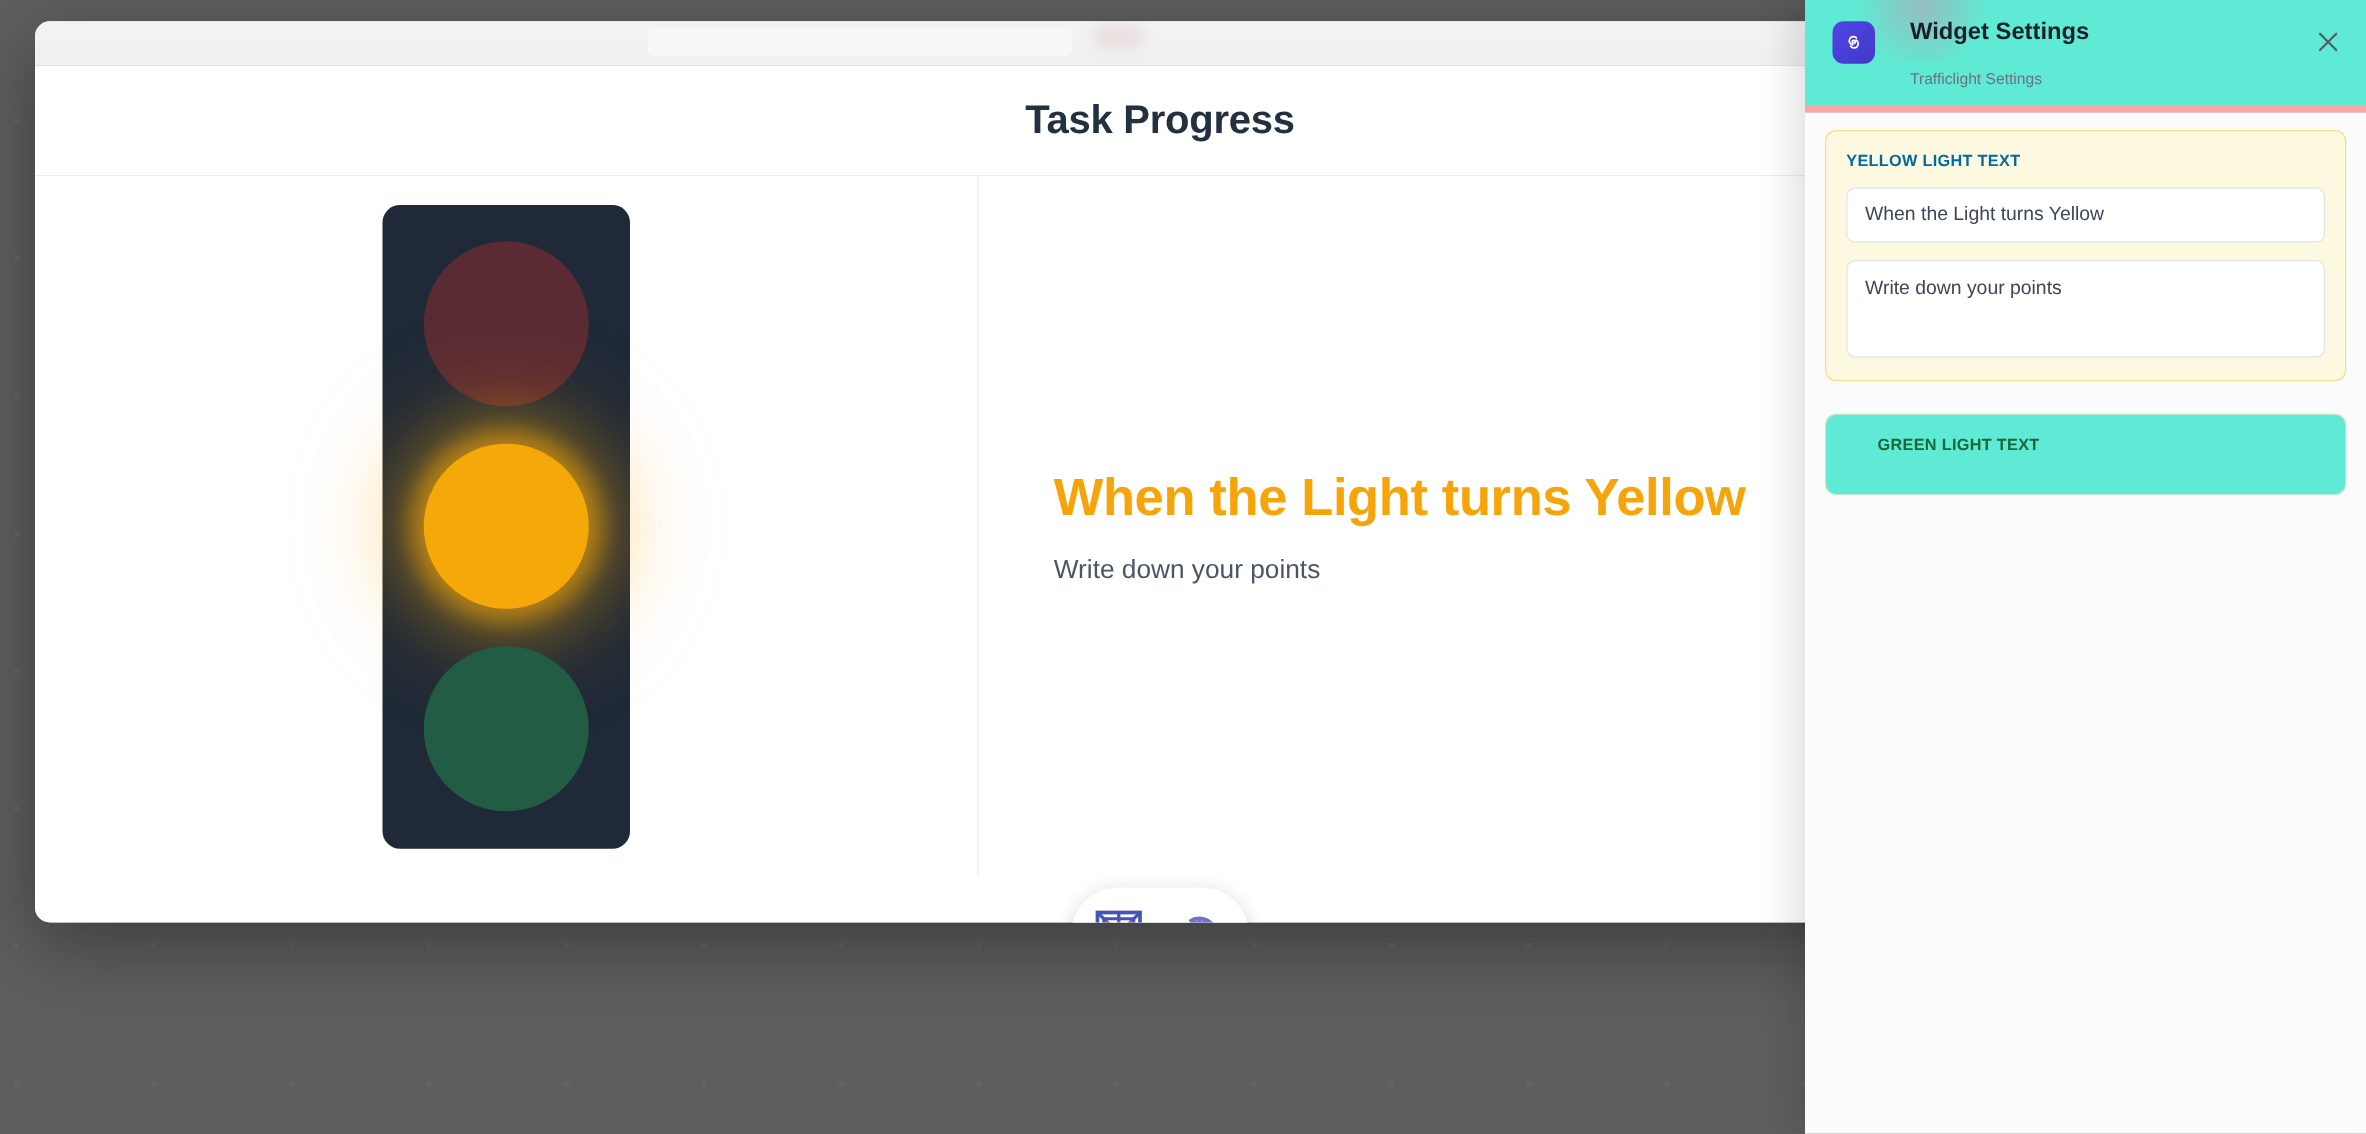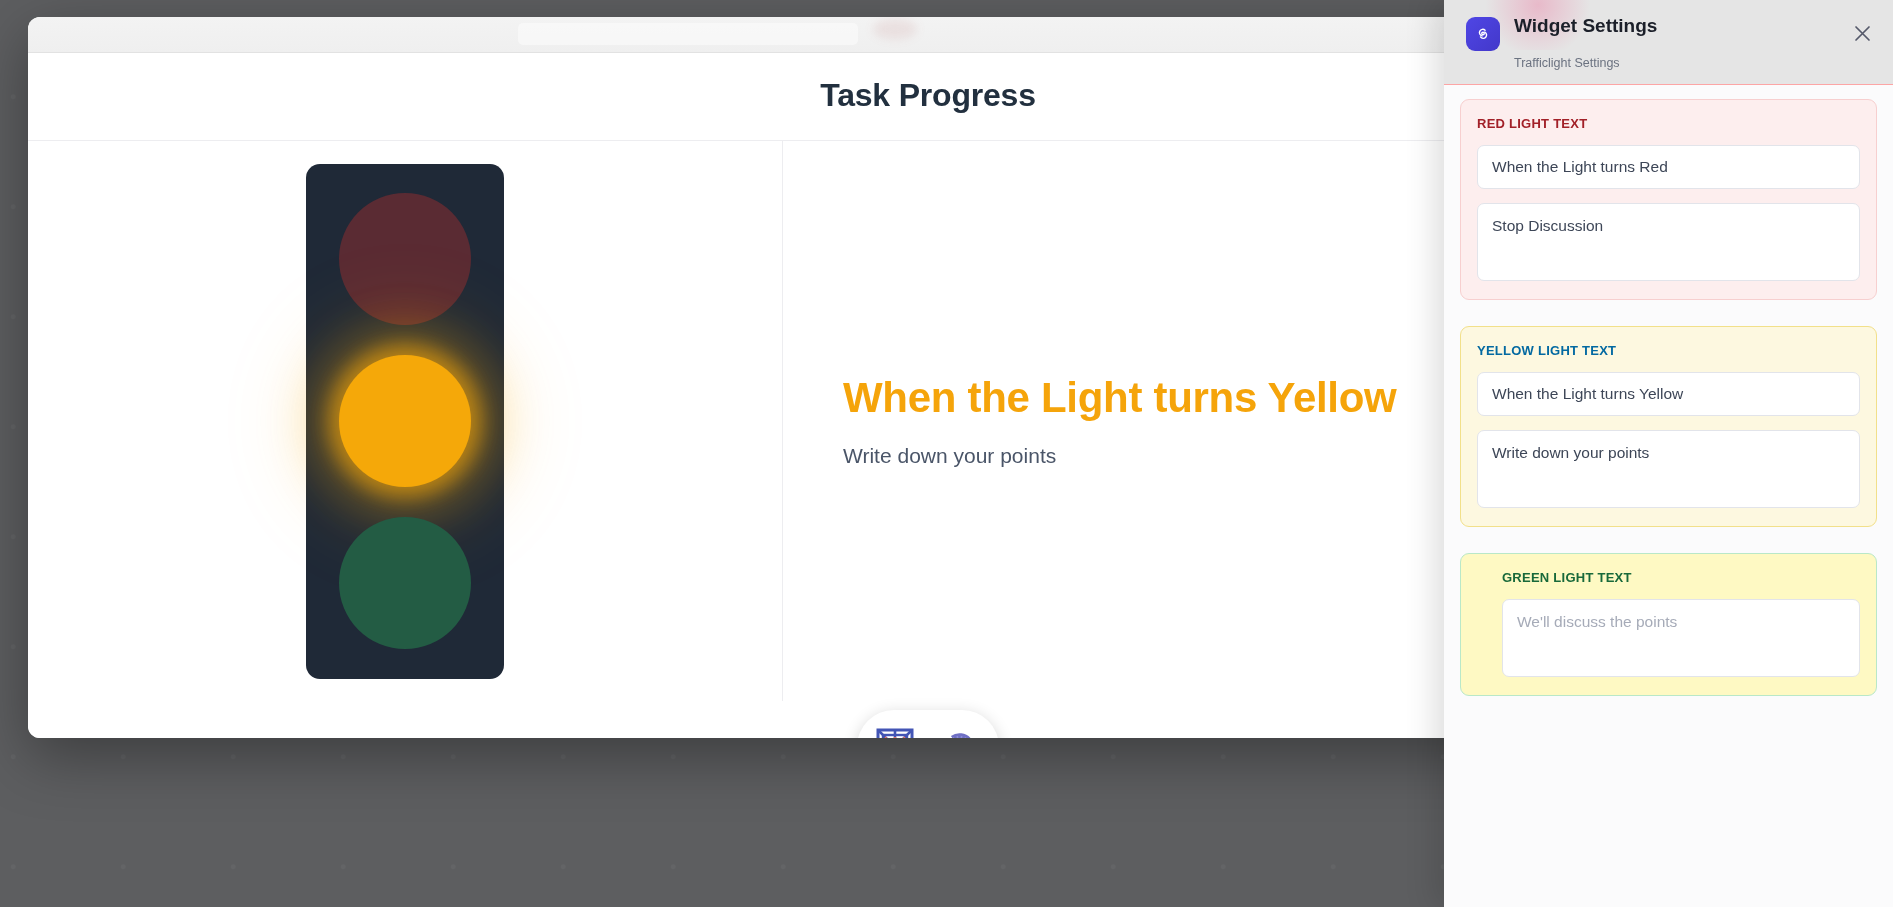--- a/index.html
+++ b/index.html
@@ -163,26 +163,26 @@
     width: 449px;
     height: 907px;
     background: #fbfbfc;
     box-shadow: -10px 0 28px rgba(0,0,0,0.13);
     display: flex;
     flex-direction: column;
     z-index: 20;
   }
   .panel-header {
     position: relative;
-    background: #e5e5e5;
+    background: #5eead4;
     padding: 14px 20px 14px 22px;
     display: flex;
     align-items: flex-start;
-    gap: 14px;
-    border-bottom: 1px solid #fca5a5;
+    gap: 28px;
+    border-bottom: 6px solid #fca5a5;
     overflow: hidden;
     flex: none;
   }
   .panel-header .blush {
     position: absolute;
     left: 34px; top: -40px;
     width: 120px; height: 90px;
     background: radial-gradient(circle, rgba(236,120,160,0.40), rgba(236,120,160,0) 70%);
     pointer-events: none;
   }
@@ -229,21 +229,21 @@
   .panel-body::-webkit-scrollbar-thumb { background: #a9adbb; border-radius: 5px; }
 
   .section {
     border-radius: 9px;
     border: 1px solid transparent;
     padding: 16px 16px 18px 16px;
     margin-bottom: 26px;
   }
   .section.red    { background: #fdeeee; border-color: #f7cfcf; }
   .section.yellow { background: #fdf8e0; border-color: #f2e08a; }
-  .section.green  { background: #fef9c3; border-color: #b9e8c8; padding-left: 41px; }
+  .section.green  { background: #5eead4; border-color: #b9e8c8; padding-left: 41px; }
 
   .section-label {
     font-size: 13px;
     font-weight: bold;
     letter-spacing: 0.25px;
     margin-bottom: 14px;
   }
   .section.red .section-label    { color: #a22028; }
   .section.yellow .section-label { color: #0369a1; }
   .section.green .section-label  { color: #18693a; }
@@ -338,31 +338,25 @@
 
     <div class="panel-close">
       <svg width="17" height="17" viewBox="0 0 17 17" stroke="currentColor" stroke-width="1.7" stroke-linecap="round">
         <path d="M2 2 L15 15 M15 2 L2 15"></path>
       </svg>
     </div>
   </div>
 
   <div class="panel-body">
 
-    <div class="section red">
-      <div class="section-label">RED LIGHT TEXT</div>
-      <input class="field" type="text" value="When the Light turns Red" style="">
-      <textarea class="field tall" placeholder="Description" style="">Stop Discussion</textarea>
-    </div>
 
     <div class="section yellow">
       <div class="section-label">YELLOW LIGHT TEXT</div>
       <input class="field" type="text" value="When the Light turns Yellow" style="">
       <textarea class="field tall" placeholder="Description" style="">Write down your points</textarea>
     </div>
 
     <div class="section green">
       <div class="section-label">GREEN LIGHT TEXT</div>
-      <textarea class="field tall" placeholder="We'll discuss the points" style=""></textarea>
     </div>
 
   </div>
 </div>
 
 </body></html>

